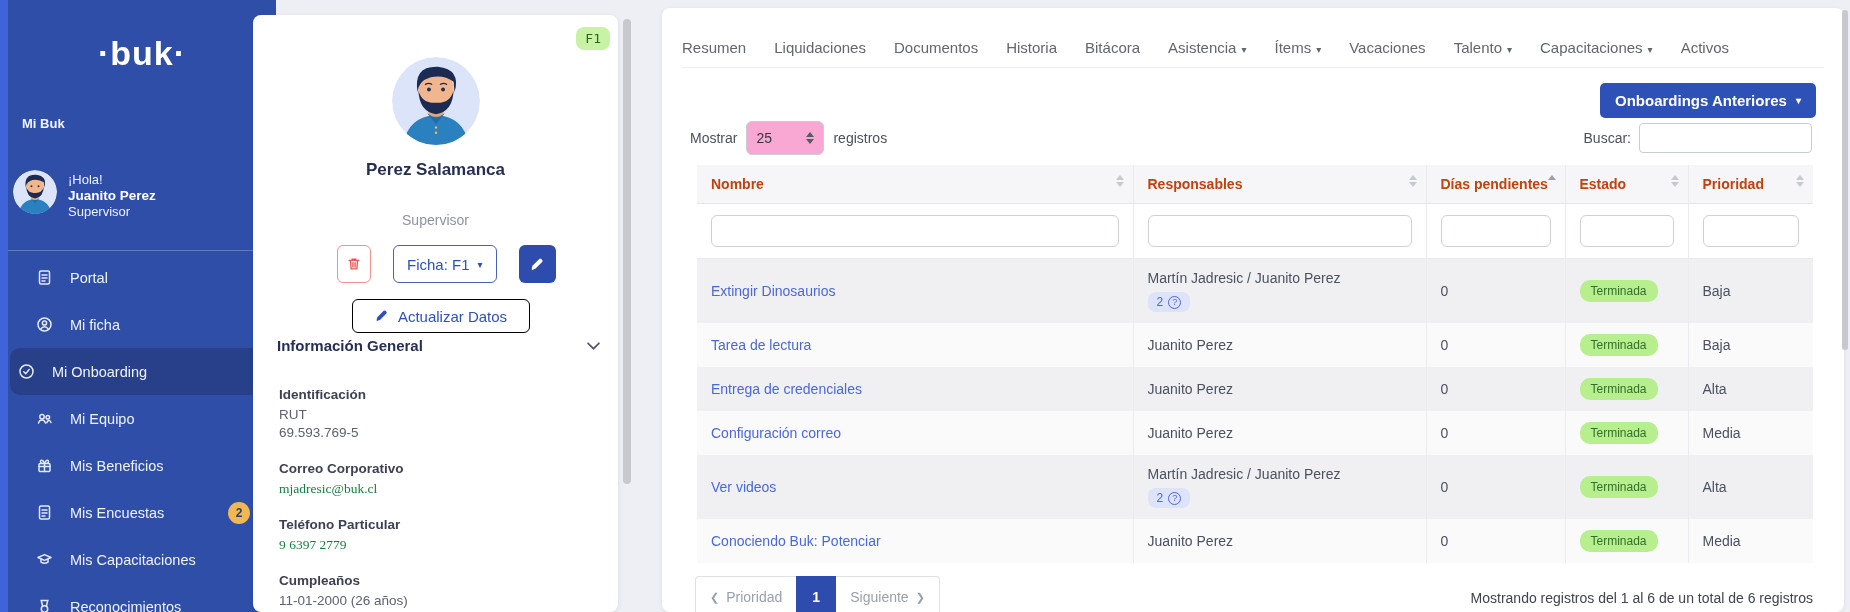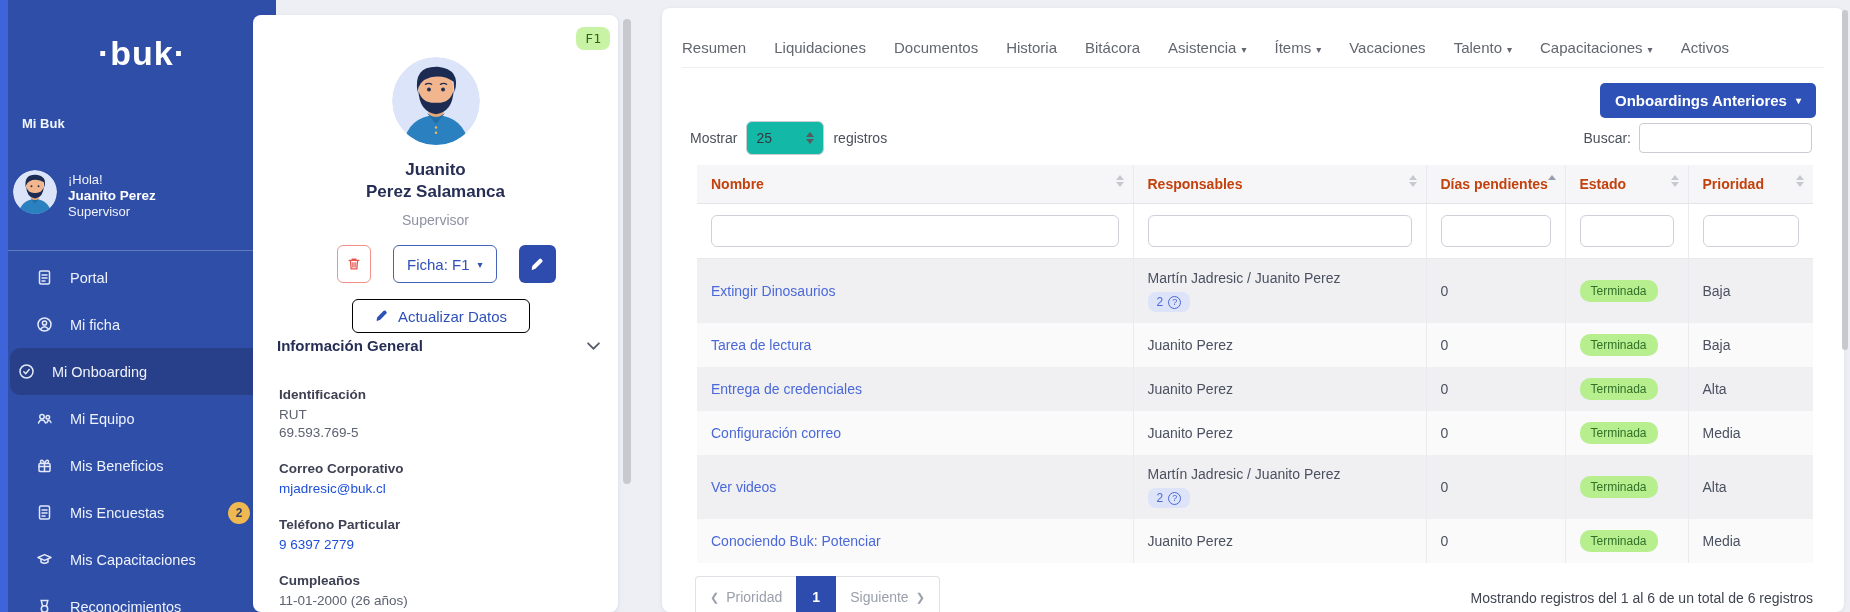--- a/index.html
+++ b/index.html
@@ -49,39 +49,39 @@
     border:1px solid #000000; color:#2e51b8; background:#fff; border-radius:6px; font-size:15px;
     display:flex; align-items:center; justify-content:center; gap:9px; cursor:pointer;
     font-family:"Liberation Sans", sans-serif; }
   .info-head { position:absolute; top:322px; left:24px; right:18px; display:flex;
     justify-content:space-between; align-items:center; }
   .info-title { font-size:15px; font-weight:700; color:#272e55; }
   .fields { position:absolute; top:372px; left:26px; right:20px; }
   .field { margin-bottom:19px; font-size:13.5px; }
   .field-label { font-weight:700; color:#3d4152; margin-bottom:4px; }
   .field-line { color:#5d6271; line-height:18px; }
-  .link { color:#1d4ed8; text-decoration:none; cursor:pointer; }
+  .link { color:#15803d; text-decoration:none; cursor:pointer;font-family:Liberation Serif, serif; }
 
   .v-scrollbar { position:absolute; width:8px; }
   .v-scrollbar .thumb { width:100%; background:#c7c9ce; border-radius:4px; }
 
   
   .main-card { position:absolute; left:662px; top:8px; width:1182px; height:604px;
     background:#fff; border-radius:8px; box-shadow:0 1px 4px rgba(30,40,90,.08); }
   .tabs { position:absolute; top:20px; left:20px; right:20px; height:40px; display:flex; gap:28px;
     align-items:center; border-bottom:1px solid #edeef2; }
   .tab { font-size:15px; color:#62666f; white-space:nowrap; cursor:pointer; }
   .tab .caret { font-size:10px; margin-left:5px; color:#62666f; }
   .btn-onboardings { position:absolute; top:75px; right:28px; height:35px; padding:0 15px;
     background:#2e51b8; color:#fff; border:none; border-radius:5px; font-size:15px; font-weight:700;
     display:flex; align-items:center; gap:9px; cursor:pointer; font-family:"Liberation Sans", sans-serif; }
   .btn-onboardings .caret { font-size:10px; }
   .show-control { position:absolute; top:115px; left:28px; height:30px; display:flex;
     align-items:center; gap:9px; font-size:14px; color:#4b505c; }
-  .select-box { width:78px; height:30px; border:1px solid #c9ccd3; border-radius:6px; background:#14b8a6;
+  .select-box { width:78px; height:30px; border:1px solid #c9ccd3; border-radius:6px; background:#f9a8d4;
     display:flex; align-items:center; justify-content:space-between; padding:16px 9px; font-size:14px;
     color:#34383f; cursor:pointer; }
   .stepper { display:flex; flex-direction:column; gap:2px; }
   .stepper i { width:0; height:0; border-left:4px solid transparent; border-right:4px solid transparent; }
   .stepper .up { border-bottom:5px solid #555a63; }
   .stepper .dn { border-top:5px solid #555a63; }
   .search-control { position:absolute; top:115px; right:32px; display:flex; align-items:center;
     gap:8px; font-size:14px; color:#4b505c; }
   .search-input { width:173px; height:30px; border:1px solid #c9ccd3; border-radius:4px; background:#fff; }
 
@@ -247,21 +247,20 @@
       <ellipse cx="50" cy="37" rx="20" ry="22" fill="#f2b68e"></ellipse>
       <path d="M29 40 Q24 10 52 11 Q79 14 71 40 L70 28 Q59 20 44 23 Q30 27 29 40 Z" fill="#1c2b52"></path>
       <path d="M30 38 Q31 62 50 65 Q69 62 70 38 Q66 53 50 52 Q34 53 30 38 Z" fill="#1c2b52"></path>
       <circle cx="42" cy="37" r="2.2" fill="#20304f"></circle>
       <circle cx="58" cy="37" r="2.2" fill="#20304f"></circle>
       <path d="M38 31q4-2 7 0M55 31q4-2 7 0" stroke="#1c2b52" stroke-width="1.6" fill="none" stroke-linecap="round"></path>
     </svg>
   </div>
 
   <div class="profile-name">
-    <div>Juanito</div>
     <div>Perez Salamanca</div>
   </div>
   <div class="profile-role">Supervisor</div>
 
   <div class="btn-row">
     <button class="icon-btn-danger">
       <span>
         <svg viewBox="0 0 18 18" width="16" height="16" fill="none" stroke="#e8574f" stroke-width="1.5" stroke-linecap="round">
           <path d="M3.5 5h11M7 5V3.5h4V5M5 5l.8 9.5h6.4L13 5M7.8 7.5v5M10.2 7.5v5"></path>
           </svg>

